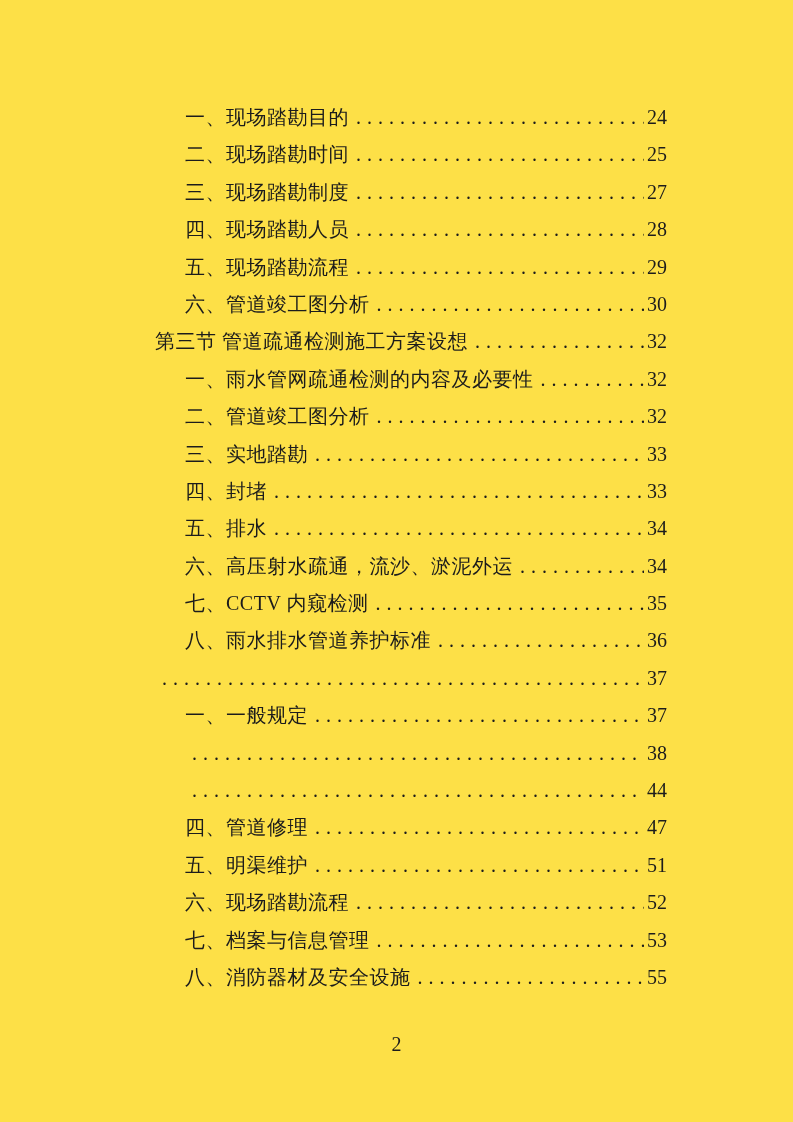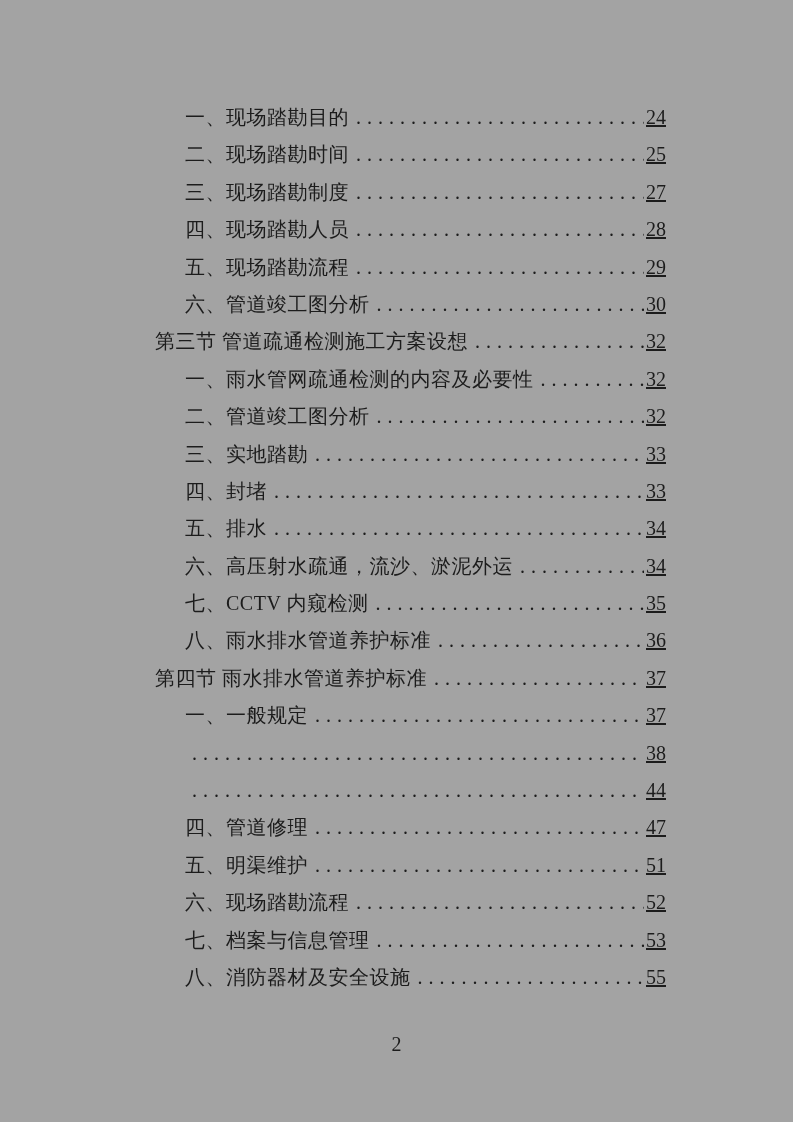--- a/index.html
+++ b/index.html
@@ -10,21 +10,21 @@
   body {
     width: 793px;
     height: 1122px;
     font-family: "Liberation Serif", "DejaVu Serif", serif;
     color: #1c1c1c;
   }
   .page {
     position: relative;
     width: 793px;
     height: 1122px;
-    background: #a3a3a3;
+    background: #fde047;
     overflow: hidden;
   }
   .toc {
     position: absolute;
     top: 99px;
     left: 155px;
     width: 513px;
   }
   .toc-row {
     display: flex;
@@ -44,23 +44,22 @@
   .toc-leader {
     flex: 1;
     overflow: hidden;
     white-space: nowrap;
     letter-spacing: 6px;
     margin: 0 2px 0 7px;
     color: #1c1c1c;
   }
   .toc-page {
     white-space: nowrap;
-    text-align: left;
+    text-align: center;
     min-width: 22px;
-    text-decoration: underline;
   }
   .footer {
     position: absolute;
     top: 1026px;
     left: 0;
     width: 793px;
     height: 37px;
     line-height: 37px;
     text-align: center;
     font-size: 20px;
@@ -140,21 +139,20 @@
     <span class="toc-label">七、CCTV 内窥检测</span>
     <span class="toc-leader" aria-hidden="true">................................................................................</span>
     <span class="toc-page">35</span>
   </div>
       <div class="toc-row sub">
     <span class="toc-label">八、雨水排水管道养护标准</span>
     <span class="toc-leader" aria-hidden="true">................................................................................</span>
     <span class="toc-page">36</span>
   </div>
       <div class="toc-row section">
-    <span class="toc-label">第四节 雨水排水管道养护标准</span>
     <span class="toc-leader" aria-hidden="true">................................................................................</span>
     <span class="toc-page">37</span>
   </div>
       <div class="toc-row sub">
     <span class="toc-label">一、一般规定</span>
     <span class="toc-leader" aria-hidden="true">................................................................................</span>
     <span class="toc-page">37</span>
   </div>
       <div class="toc-row sub">
     <span class="toc-leader" aria-hidden="true">................................................................................</span>

